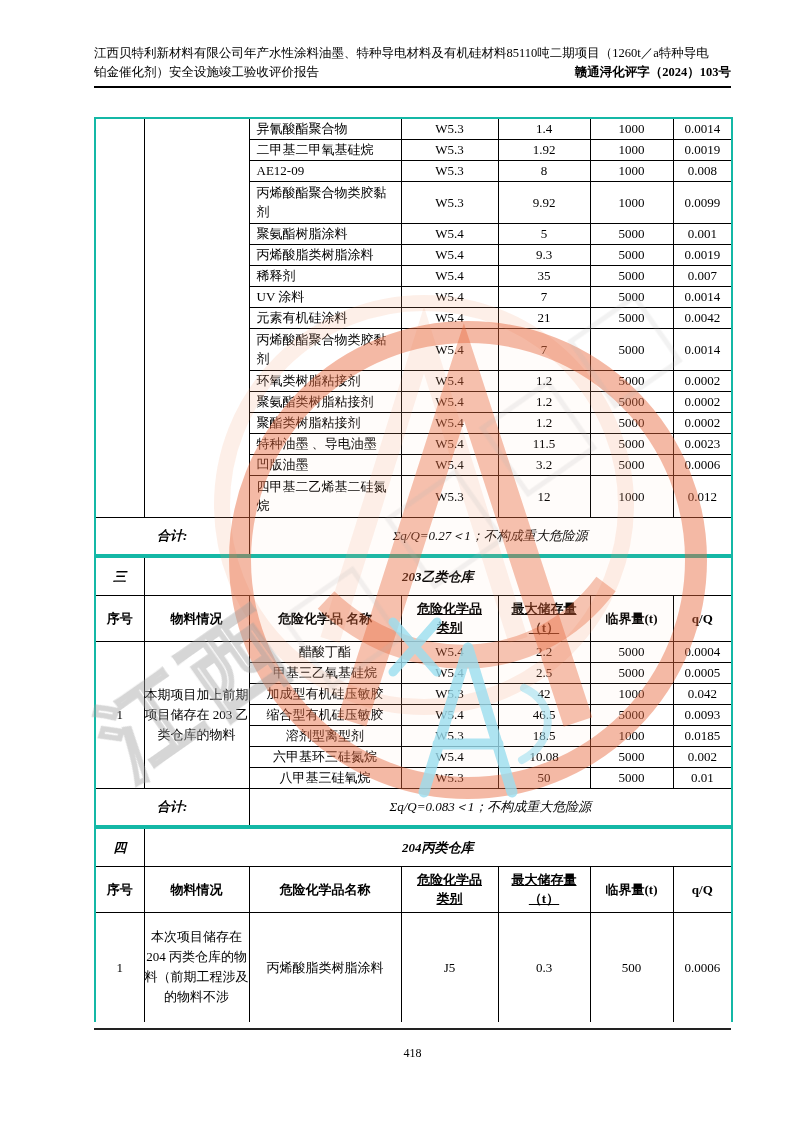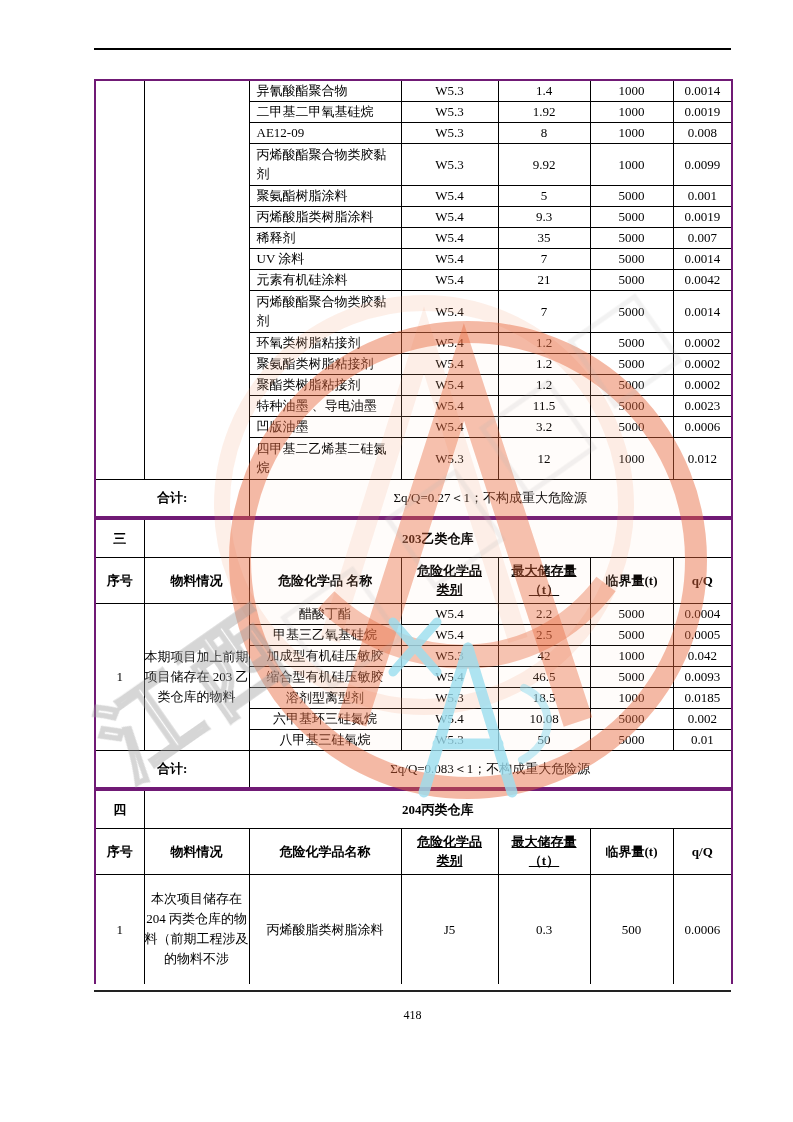--- a/index.html
+++ b/index.html
@@ -15,33 +15,33 @@
   .content{position:absolute;left:94px;top:44px;width:637px;z-index:1;}
   .doc-header{font-size:12.5px;line-height:19px;}
   .doc-header .hline{white-space:nowrap;}
   .hline3{display:flex;justify-content:space-between;white-space:nowrap;}
   .doc-number{font-weight:bold;}
   .header-rule{border-top:2px solid #000;margin-top:4px;}
   table{
     border-collapse:collapse;
     table-layout:fixed;
     width:637px;
-    border:2px solid #701a75;
+    border:2px solid #14b8a6;
   }
   #tbl-202{margin-top:29px;}
   td{
     border:1px solid #000;
     text-align:center;
     vertical-align:middle;
     font-size:13px;
     line-height:19px;
     padding:0 3px;
     overflow:hidden;
   }
-  .h21{height:21px;} .h38{height:38px;} .h42{height:42px;}
+  .h21{height:21px;} .h38{height:38px;font-style:italic;} .h42{height:42px;}
   .h46{height:46px;} .h110{height:110px;}
   .name-left{text-align:left;padding-left:7px;}
   .bold{font-weight:bold;}
   .pre{white-space:pre-line;text-decoration:underline;}
   .situation{line-height:20px;padding:0 0;}
   .tbl-last{border-bottom:none;}
   .tbl-last tr:last-child td{border-bottom:none;}
   .footer-rule{border-top:2px solid #222;margin-top:6px;}
   .page-number{text-align:center;font-size:12px;margin-top:16px;}
   
@@ -56,20 +56,25 @@
   }
 </style>
 </head>
 <body>
 
 <div class="page">
 
   <div class="content">
 
     <div class="doc-header">
+      <div class="hline">江西贝特利新材料有限公司年产水性涂料油墨、特种导电材料及有机硅材料85110吨二期项目（1260t／a特种导电</div>
+      <div class="hline3">
+        <span>铂金催化剂）安全设施竣工验收评价报告</span>
+        <span class="doc-number">赣通浔化评字（2024）103号</span>
+      </div>
     </div>
     <div class="header-rule"></div>
 
     <table id="tbl-202">
       <colgroup>
         <col style="width:49px">
           <col style="width:105px">
           <col style="width:152px">
         <col style="width:97px">
           <col style="width:92px">

